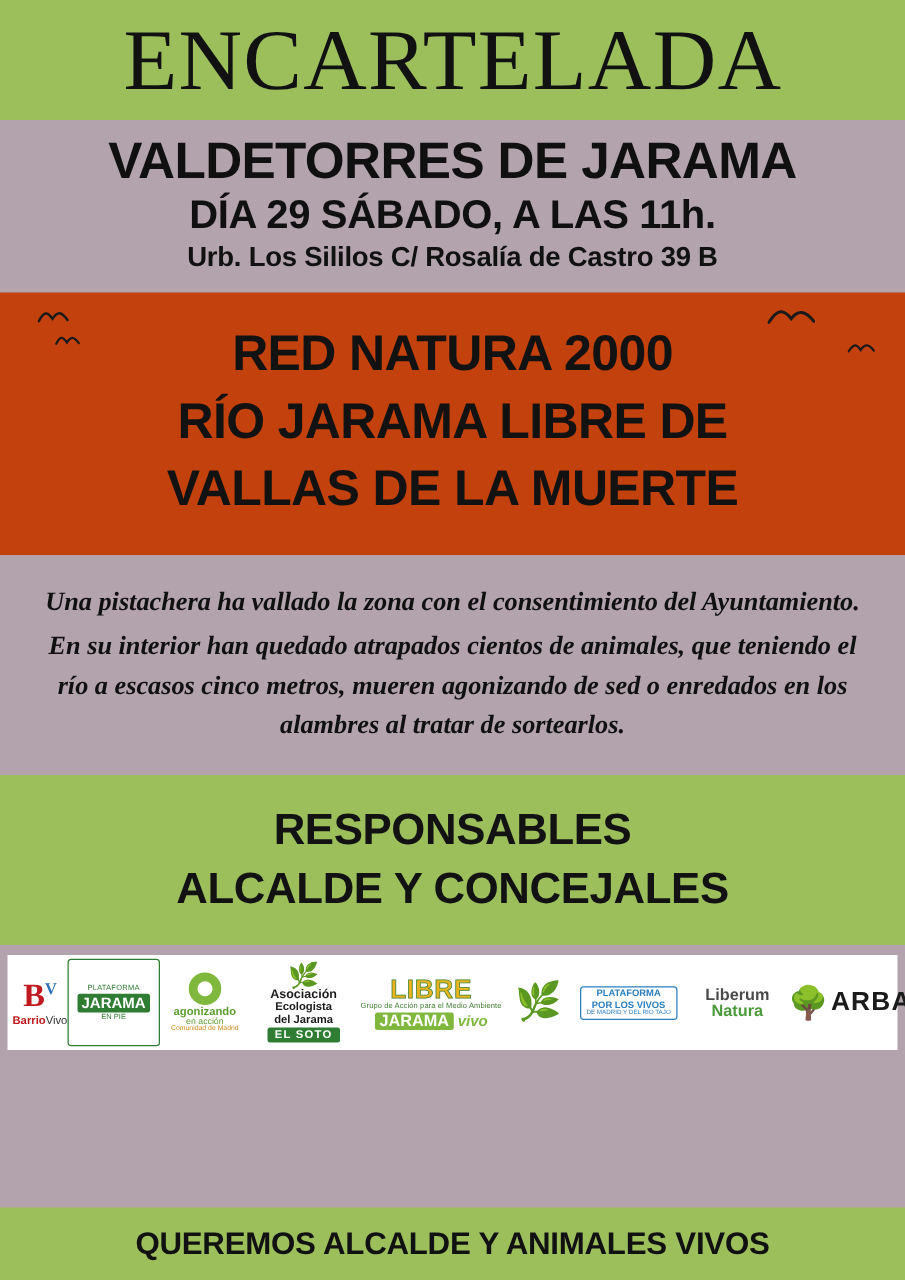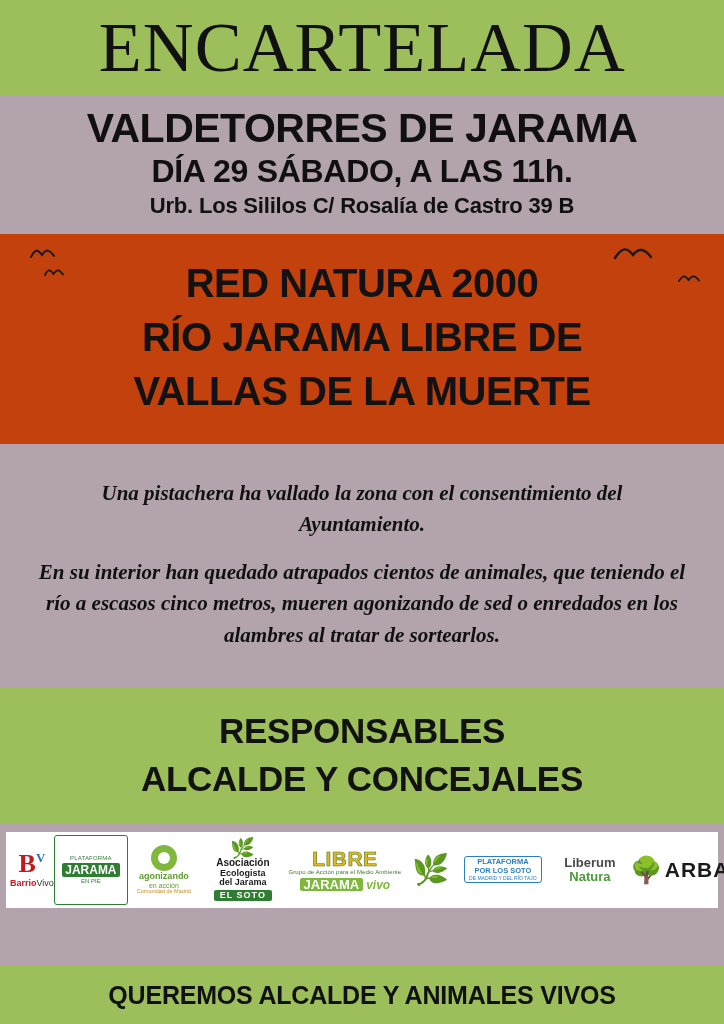--- a/index.html
+++ b/index.html
@@ -97,21 +97,21 @@
     text-align: center;
   }
   .body-text {
     font-family: "Liberation Serif", serif;
     font-style: italic;
     font-size: 21px;
     font-weight: bold;
     color: #101010;
     line-height: 1.5;
   }
-  .body-text p { margin: 16px; }
+  .body-text p { margin: 4px; }
   .body-text p + p { margin-top: 2px; }
 
   
   .band-resp {
     background: #9cbf5c;
     padding: 20px 0 22px 0;
     text-align: center;
   }
   .resp-line {
     font-size: 35px;
@@ -353,21 +353,21 @@
         </div>
       </div>
 
       <div class="logo logo-tree2">
         <div class="t-stem">🌿</div>
       </div>
 
       <div class="logo logo-plat">
         <div class="p-box">
           <div>PLATAFORMA</div>
-          <div>POR LOS SOTO</div>
+          <div>POR LOS VIVOS</div>
           <div class="p-sub">DE MADRID Y DEL RÍO TAJO</div>
         </div>
       </div>
 
       <div class="logo logo-liberum">
         <div class="l-top">Liberum</div>
         <div class="l-bot">Natura</div>
       </div>
 
       <div class="logo logo-arba">

